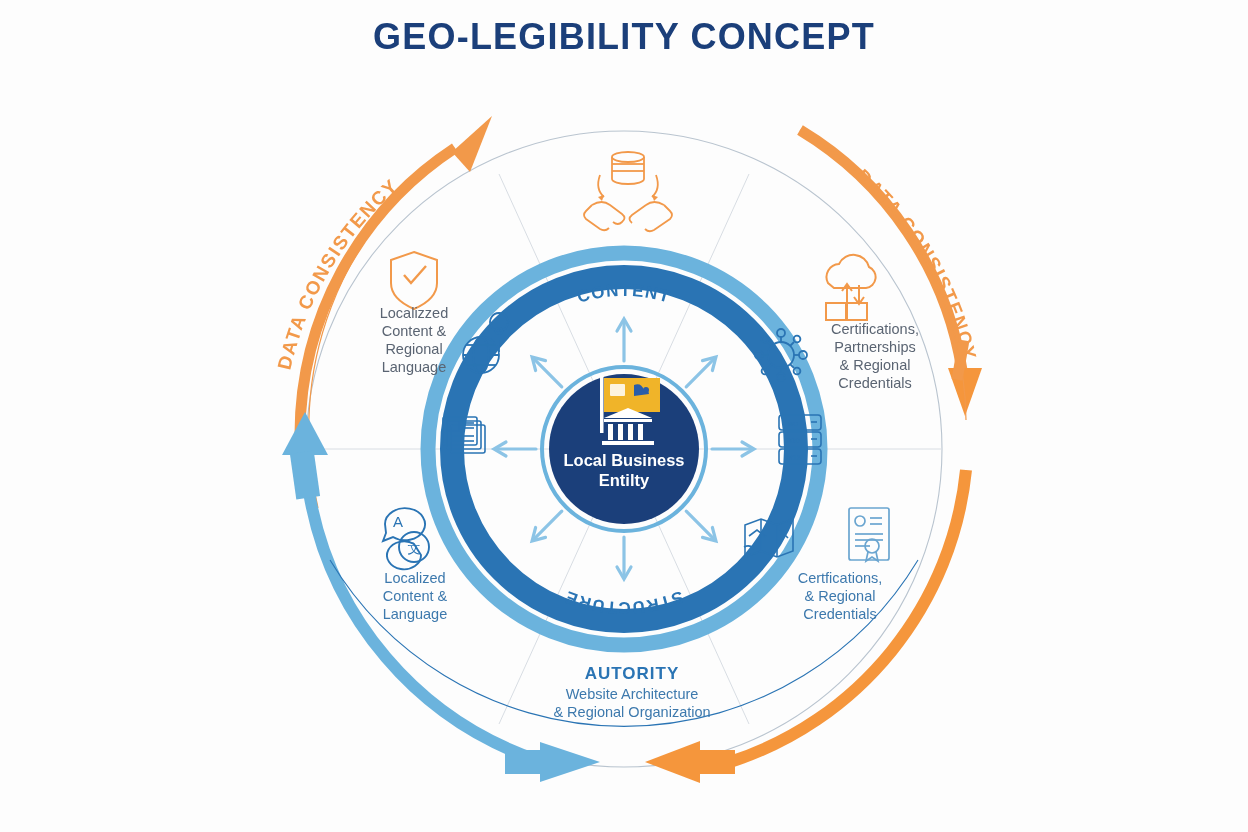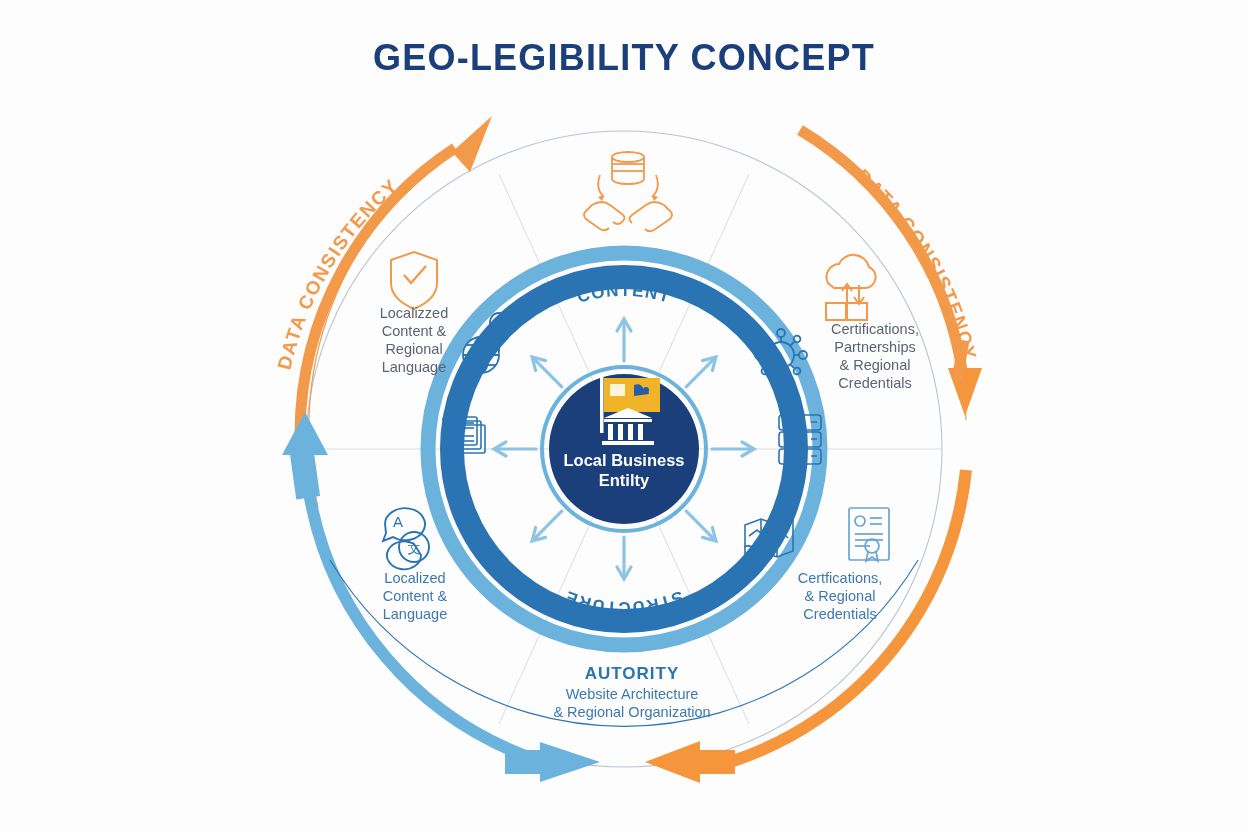--- a/index.html
+++ b/index.html
@@ -5,21 +5,21 @@
   html,body{margin:0;padding:0;}
   body{
     width:1248px;height:832px;
     background:#ffffff;
     font-family:"Liberation Sans", sans-serif;
     overflow:hidden;
     position:relative;
   }
   #stage{position:absolute;inset:0;background:#fdfdfd;}
   #page-title{
-    position:absolute;top:37px;left:0;width:1248px;text-align:center;
+    position:absolute;top:16px;left:0;width:1248px;text-align:center;
     font-size:36px;font-weight:bold;color:#1b3f7a;letter-spacing:1.2px;
   }
   svg#diagram{position:absolute;top:0;left:0;}
   .lbl{font-family:"Liberation Sans", sans-serif;}
   .quad-text{font-size:14.5px;fill:#5a6472;}
   .quad-text-blue{font-size:14.5px;fill:#3d79ad;}
   .ring-label{font-size:17px;font-weight:bold;fill:#2a74b4;letter-spacing:1.3px;}
   .band-label{font-size:19px;font-weight:bold;fill:#f2994a;letter-spacing:1.6px;}
   .center-text{font-size:16.5px;font-weight:bold;fill:#ffffff;}
   .auth-title{font-size:17px;font-weight:bold;fill:#2a74b4;letter-spacing:1px;}

